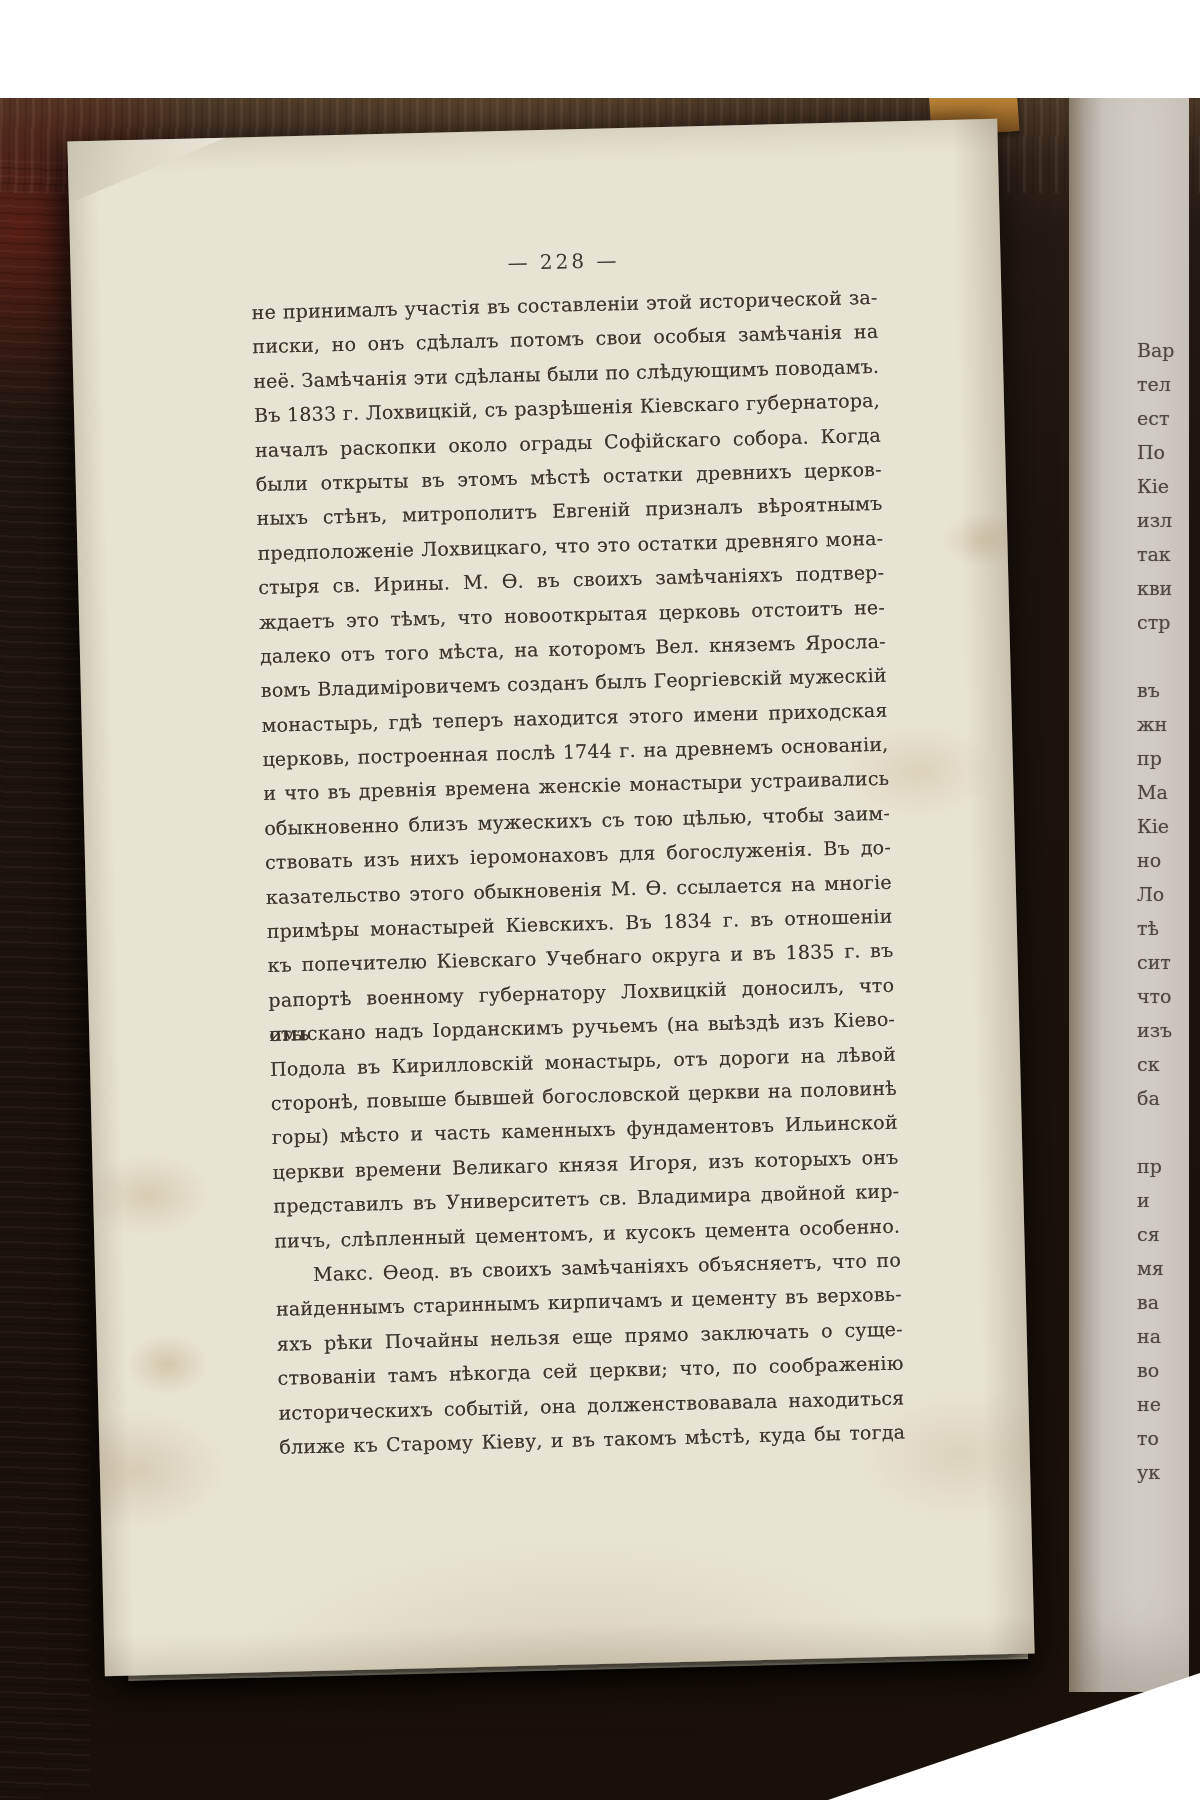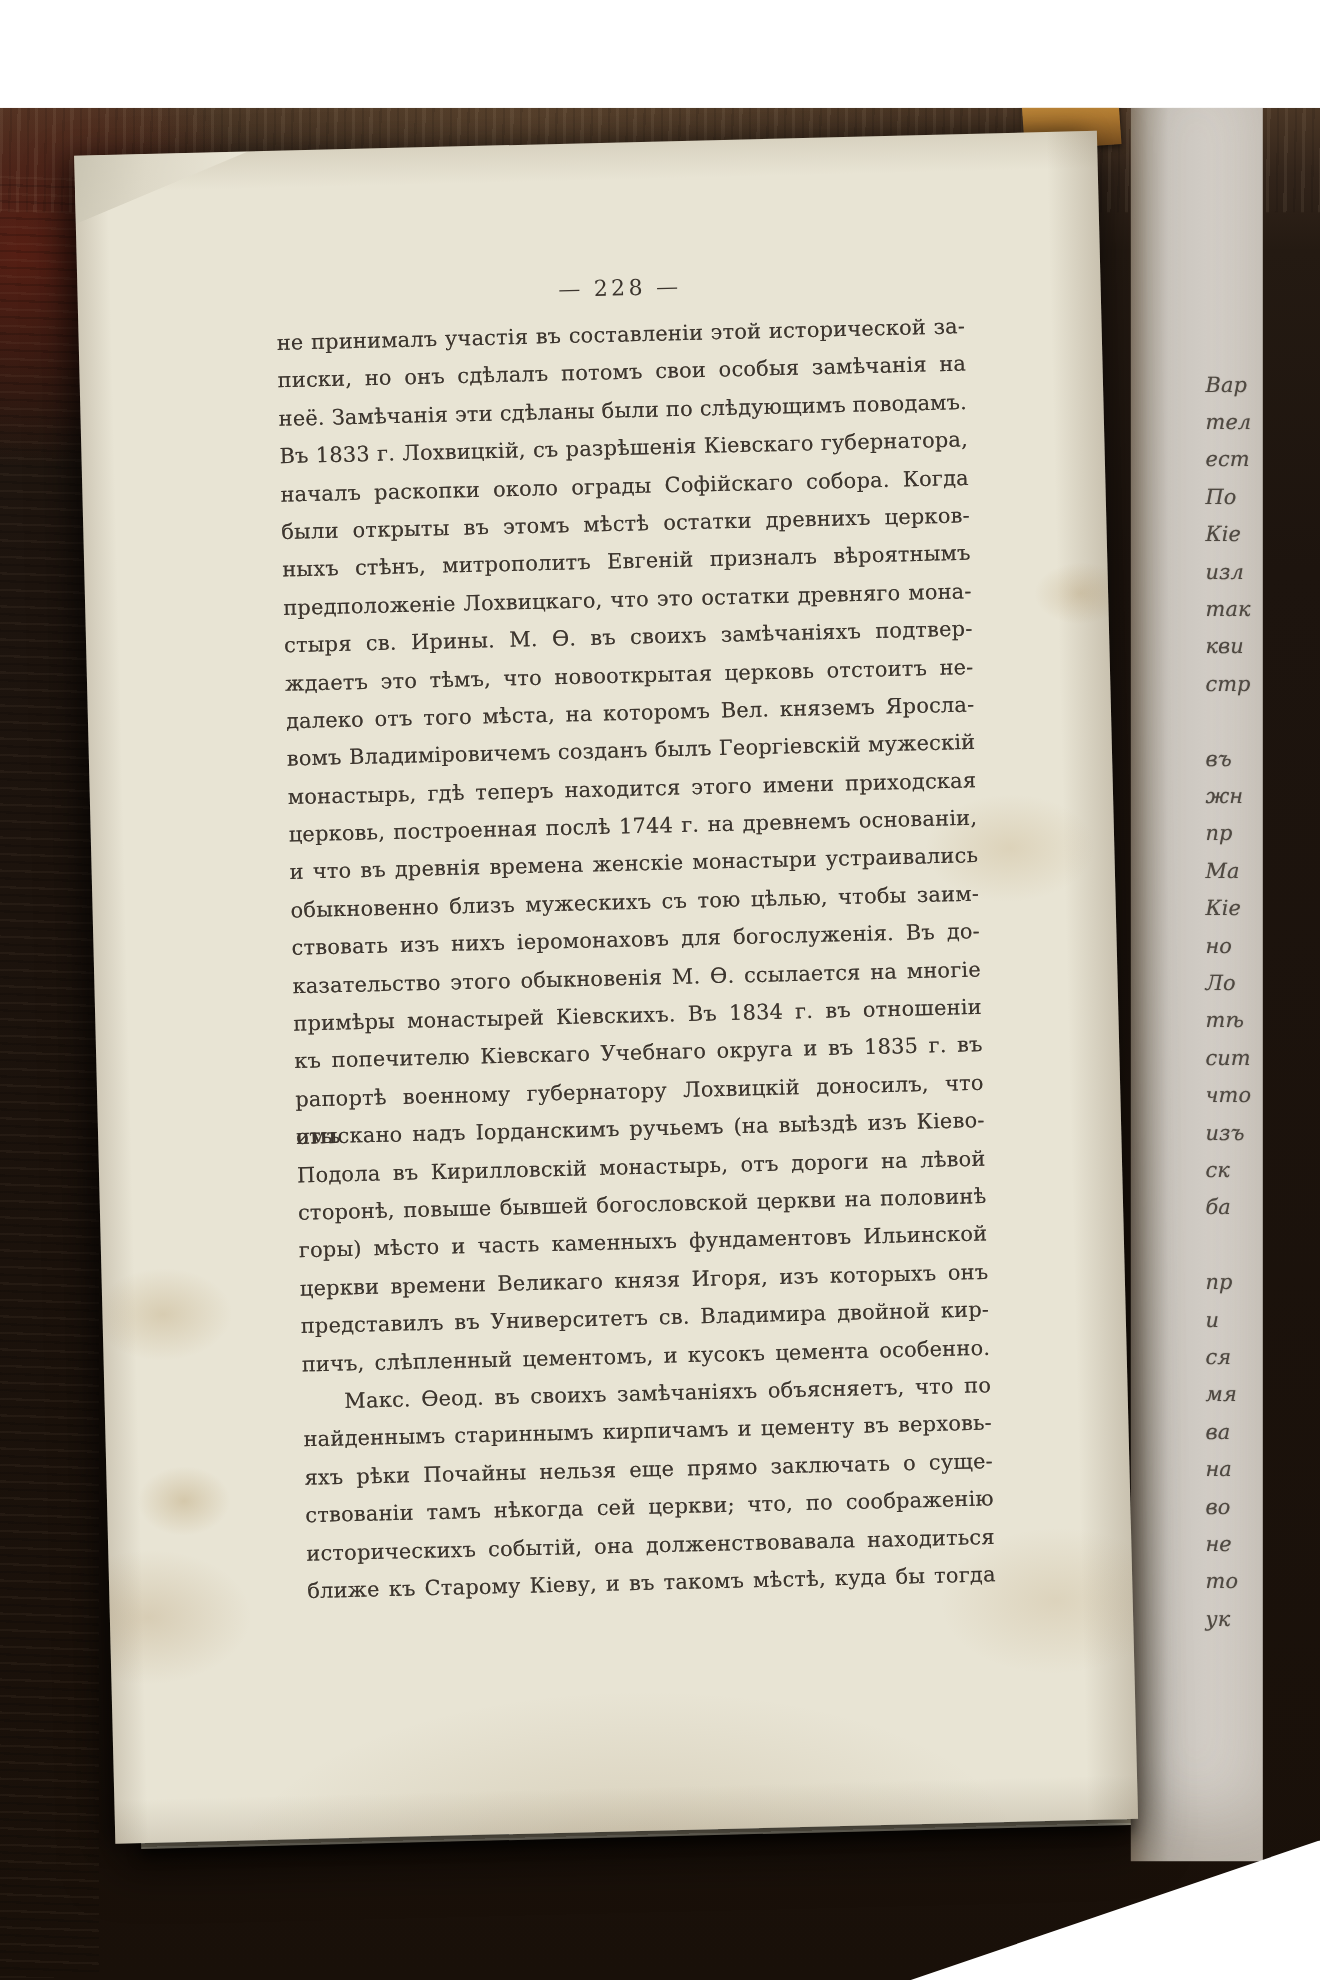--- a/index.html
+++ b/index.html
@@ -16,23 +16,23 @@
       linear-gradient(180deg,#4a3625 0px,#32241a 60px,#241a12 130px,#1d140e 420px,#191009 100%);}
   .wood-grain{position:absolute;left:0;top:0;width:1200px;height:95px;
     background:repeating-linear-gradient(91deg, rgba(214,190,160,.10) 0 3px, rgba(0,0,0,0) 3px 9px,
       rgba(0,0,0,.12) 9px 11px, rgba(0,0,0,0) 11px 16px);
     opacity:.8;}
   .wood-grain-left{position:absolute;left:0;top:60px;width:90px;height:1640px;
     background:repeating-linear-gradient(2deg, rgba(190,160,130,.06) 0 2px, rgba(0,0,0,0) 2px 8px,
       rgba(0,0,0,.15) 8px 10px, rgba(0,0,0,0) 10px 15px);}
 
   
-  .right-page{position:absolute;left:1028px;top:0;width:120px;height:1594px;
+  .right-page{position:absolute;left:1069px;top:0;width:120px;height:1594px;
     background:linear-gradient(90deg,#8f8272 0px,#b3aca1 16px,#ccc7c0 34px,#d3cec7 70px,#d6d1ca 100%);
-    box-shadow:inset 0 -40px 60px rgba(90,75,55,.25);font-style:italic;}
+    box-shadow:inset 0 -40px 60px rgba(90,75,55,.25);}
   .right-frags{position:absolute;left:68px;top:235px;width:200px;}
   .frag{height:34px;line-height:34px;font-size:19px;color:var(--faded-ink);
         white-space:nowrap;text-shadow:0 0 1px rgba(80,72,62,.55);}
 
   
   .fore-edge{position:absolute;left:930px;top:-12px;width:88px;height:48px;
     transform:rotate(-4deg);
     background:linear-gradient(180deg,#c8913f 0%,#b07a31 45%,#7c5120 100%);
     box-shadow:0 3px 6px rgba(0,0,0,.5);}
 

